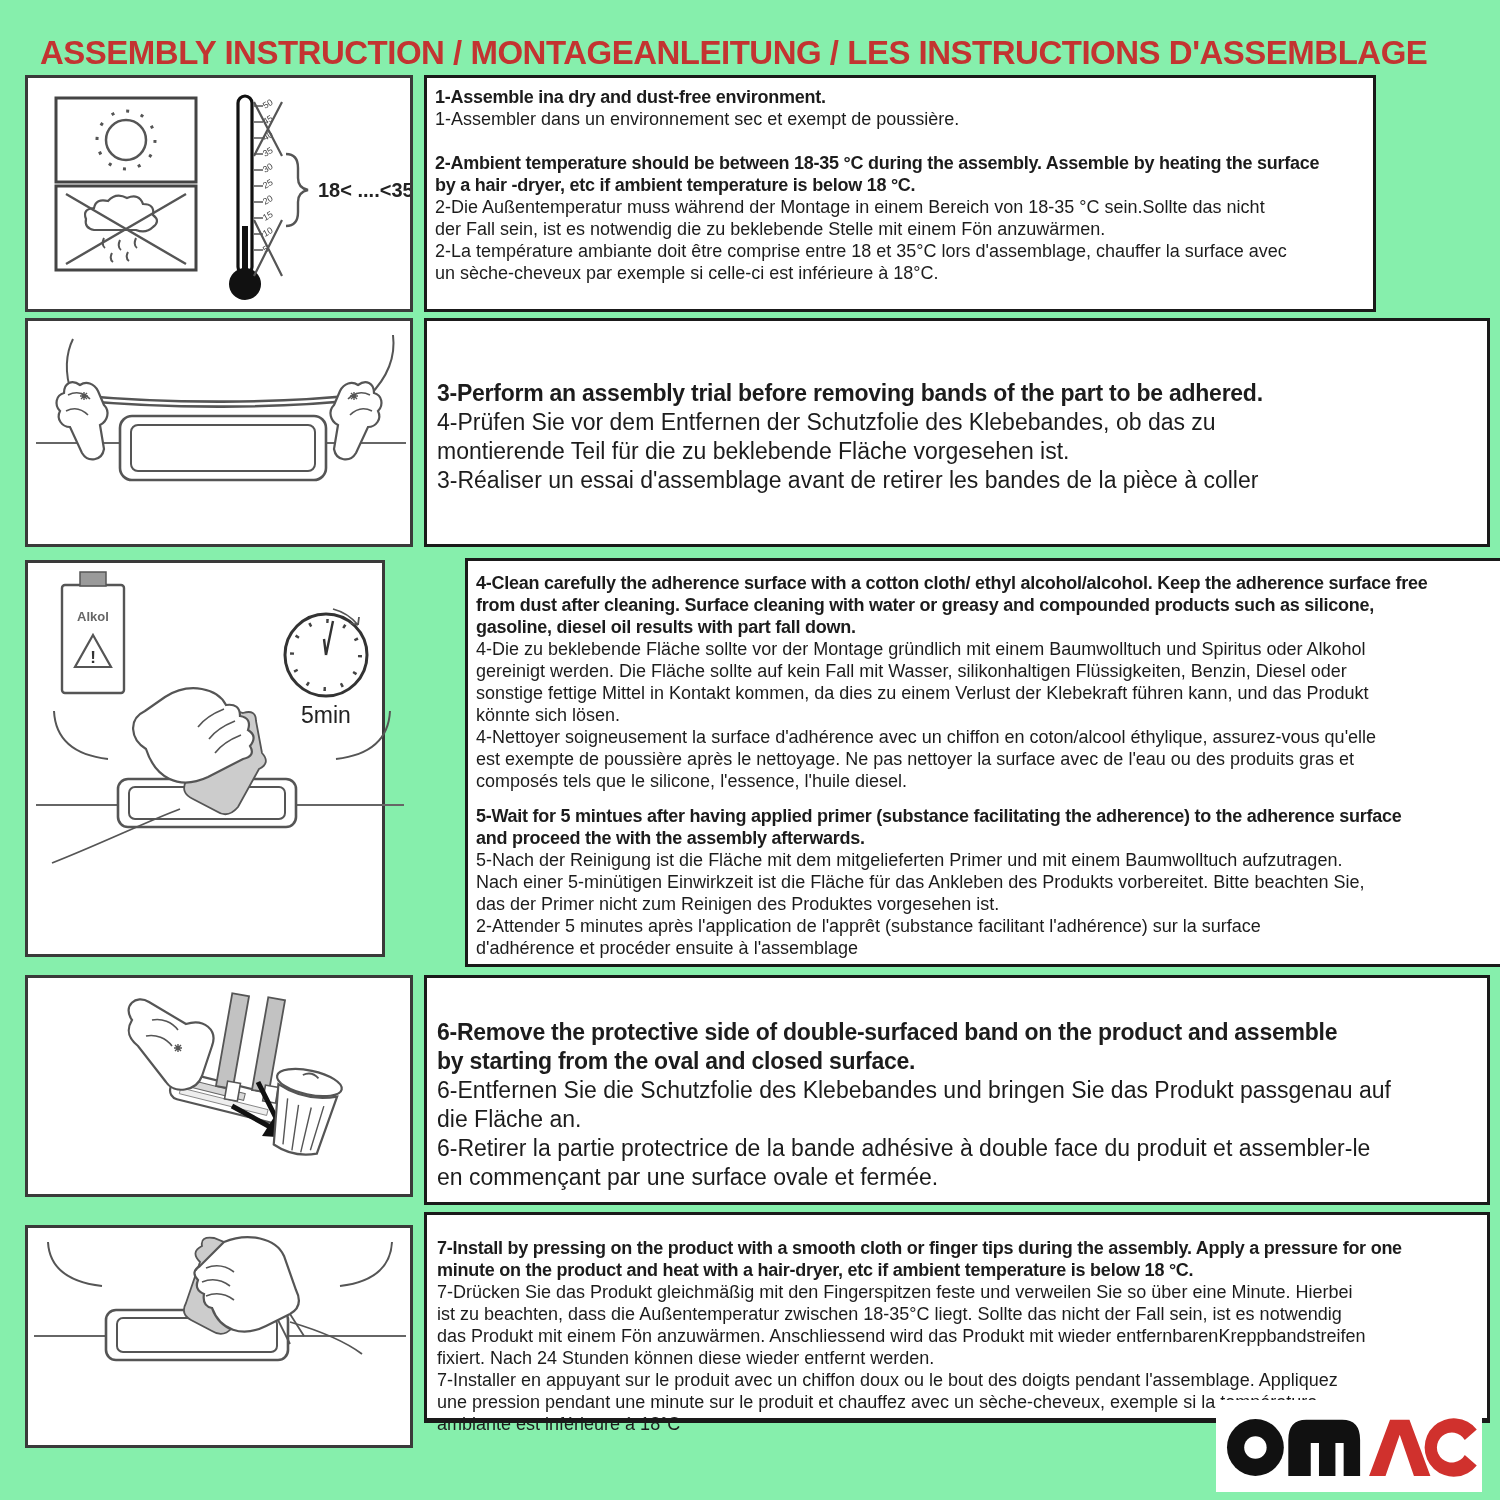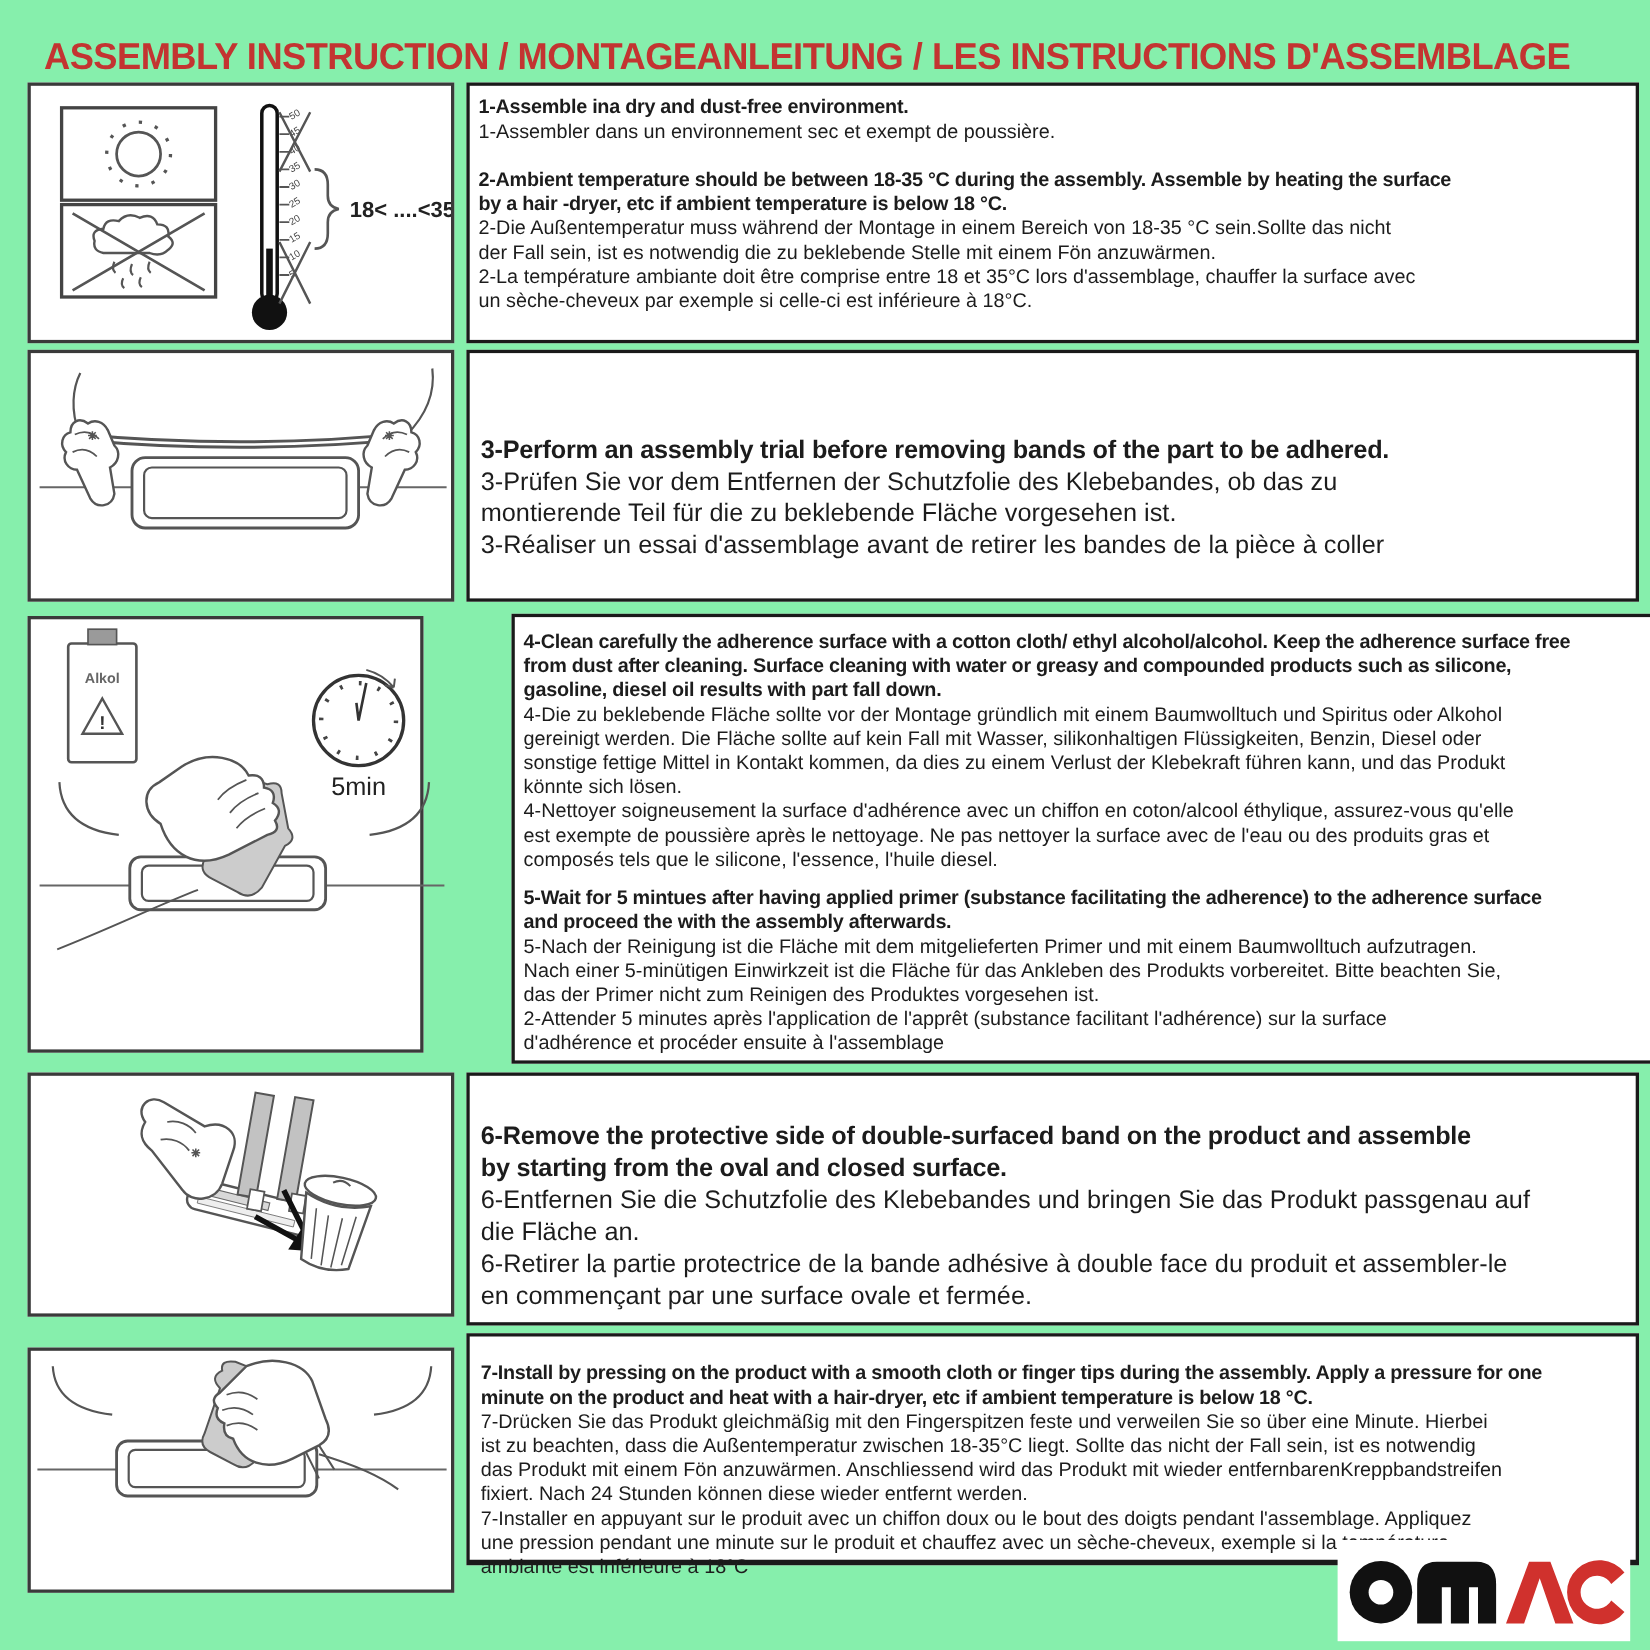--- a/index.html
+++ b/index.html
@@ -11,21 +11,21 @@
   .box{position:absolute;background:#fff;box-sizing:border-box;}
   .illus{border:3px solid #3a3a3a;}
   .txt{border:3px solid #1a1a1a;}
   .txt p{margin:0;white-space:pre-line;}
   .small p{font-size:18px;line-height:22px;}
   .large p{font-size:23px;line-height:29px;}
   .b{font-weight:700;letter-spacing:-0.25px;}
   .gap{margin-top:22px !important;}
   .gap-sm{margin-top:13px !important;}
   .pad1{padding:8px 4px 0 8px;}
-  .pad2{padding:73px 6px 0 10px;}
+  .pad2{padding:58px 6px 0 10px;}
   .pad3{padding:11px 4px 0 8px;margin-left:41px;}
   .pad4{padding:40px 6px 0 10px;}
   .pad5{padding:22px 6px 0 10px;}
   .r5b{border-bottom-width:5px;}
   .logo{position:absolute;left:1216px;top:1400px;width:266px;height:92px;background:#fff;
         display:flex;align-items:center;justify-content:flex-end;z-index:3;}
   svg{display:block;}
   .ln{stroke:#555;fill:none;}
 </style>
 </head>
@@ -64,21 +64,21 @@
         <text x="237" y="143" transform="rotate(-30 237 143)">15</text>
         <text x="237" y="159" transform="rotate(-30 237 159)">10</text>
         <text x="237" y="175" transform="rotate(-30 237 175)">5</text>
       </g>
       <path stroke="#555" stroke-width="2.2" fill="none" d="M226 24 L254 78 M254 24 L226 78"></path>
       <path stroke="#555" stroke-width="2.2" fill="none" d="M226 142 L254 198 M254 142 L226 198"></path>
       <path class="ln" stroke-width="2.4" d="M258 76 Q270 76 270 90 L270 100 Q270 110 280 112 Q270 114 270 124 L270 134 Q270 148 258 148"></path>
       <text x="290" y="119" font-size="20" font-weight="700" fill="#222">18&lt; ....&lt;35 C</text>
     </svg>
   </div>
-  <div class="box txt small pad1" style="left:424px;top:75px;width:1066px;height:237px;">
+  <div class="box txt small pad1" style="left:424px;top:75px;width:952px;height:237px;">
     <p class="b">1-Assemble ina dry and dust-free environment.</p>
     <p>1-Assembler dans un environnement sec et exempt de poussière.</p>
     <p class="b gap">2-Ambient temperature should be between 18-35 °C  during the assembly. Assemble by heating the surface
 by a hair -dryer, etc if ambient temperature is below 18 °C.</p>
     <p>2-Die Außentemperatur muss während der Montage in einem Bereich von 18-35 °C  sein.Sollte das nicht
 der Fall sein, ist es notwendig die zu beklebende Stelle mit einem Fön anzuwärmen.</p>
     <p>2-La température ambiante doit être comprise entre 18 et 35°C lors d'assemblage, chauffer la surface avec
 un sèche-cheveux par exemple si celle-ci est inférieure à 18°C.</p>
   </div>
 
@@ -97,21 +97,21 @@
       </g>
       <g transform="translate(382 0) scale(-1 1)">
         <path fill="#fff" stroke="#555" stroke-width="2.2" d="M52 64 C44 58 36 62 36 72 C28 74 26 84 32 90 C28 98 34 106 42 106 L54 132 C60 142 74 140 76 128 L72 104 C80 100 82 90 76 84 L70 70 C66 62 58 60 52 64 Z"></path>
         <path class="ln" stroke-width="1.6" d="M40 74 C48 70 56 72 62 78 M38 90 C46 86 54 88 60 94"></path>
         <path class="ln" stroke-width="1.4" d="M56 71 v8 M52 75 h8 M53 72 l6 6 M53 78 l6 -6"></path>
       </g>
     </svg>
   </div>
   <div class="box txt large pad2" style="left:424px;top:318px;width:1066px;height:229px;">
     <p class="b">3-Perform an assembly trial before removing bands of the part to be adhered.</p>
-    <p>3-Prüfen Sie vor dem Entfernen der Schutzfolie des Klebebandes, ob das zu
+    <p>4-Prüfen Sie vor dem Entfernen der Schutzfolie des Klebebandes, ob das zu
 montierende Teil für die zu beklebende Fläche vorgesehen ist.</p>
     <p>3-Réaliser un essai d'assemblage avant de retirer les bandes de la pièce à coller</p>
   </div>
 
   <div class="box illus" style="left:25px;top:560px;width:360px;height:397px;">
     <svg viewBox="0 0 382 391" width="382" height="391">
 
       <rect x="34" y="22" width="62" height="108" rx="3" fill="#fff" stroke="#555" stroke-width="2.4"></rect>
       <rect x="52" y="9" width="26" height="14" fill="#9a9a9a" stroke="#555" stroke-width="1.5"></rect>
       <text x="65" y="58" font-size="13" font-weight="700" fill="#666" text-anchor="middle">Alkol</text>

